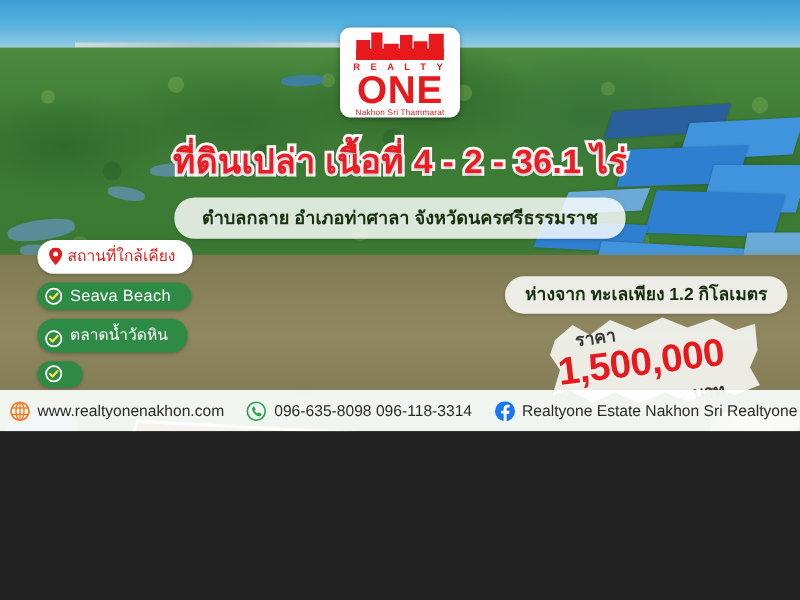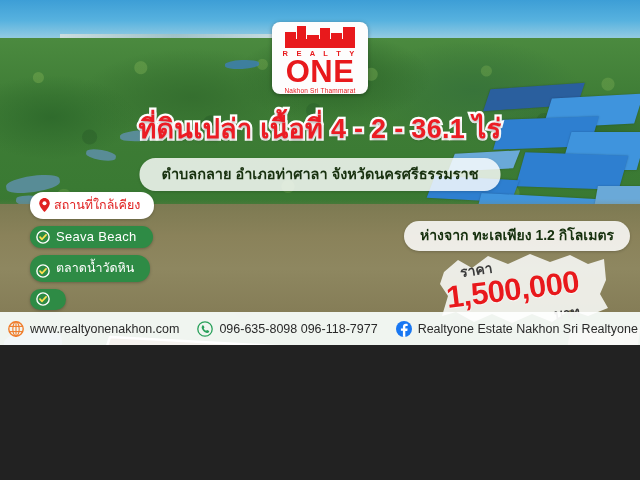--- a/index.html
+++ b/index.html
@@ -368,21 +368,21 @@
       <span>www.realtyonenakhon.com</span>
     </div>
 
     <div class="fitem">
       <span>
         <svg class="fico" viewBox="0 0 16 16" xmlns="http://www.w3.org/2000/svg">
           <circle cx="8" cy="8" r="7.2" fill="none" stroke="#28a05a" stroke-width="1.3"></circle>
           <path d="M5.2 4.6c.5-.5 1.2-.4 1.5.2l.6 1.1c.2.4.1.8-.2 1.1l-.4.4c.5 1.1 1.3 1.9 2.4 2.4l.4-.4c.3-.3.7-.4 1.1-.2l1.1.6c.6.3.7 1 .2 1.5-.7.7-1.7.9-2.6.5-2-.8-3.6-2.4-4.4-4.4-.4-.9-.2-1.9.3-2.4z" fill="#28a05a"></path>
         </svg>
       </span>
-      <span>096-635-8098 096-118-7977</span>
+      <span>096-635-8098 096-118-3314</span>
     </div>
 
     <div class="fitem">
       <span>
         <svg class="fico" viewBox="0 0 16 16" xmlns="http://www.w3.org/2000/svg">
           <circle cx="8" cy="8" r="8" fill="#1877f2"></circle>
           <path d="M9.3 15.9V9.9h2l.3-2.3H9.3V6.1c0-.67.19-1.12 1.14-1.12h1.22V2.9c-.21-.03-.94-.09-1.78-.09-1.76 0-2.96 1.07-2.96 3.05v1.7H4.9v2.3h2.02v6z" fill="#ffffff"></path>
         </svg>
       </span>
       <span>Realtyone Estate Nakhon Sri Realtyone</span>

